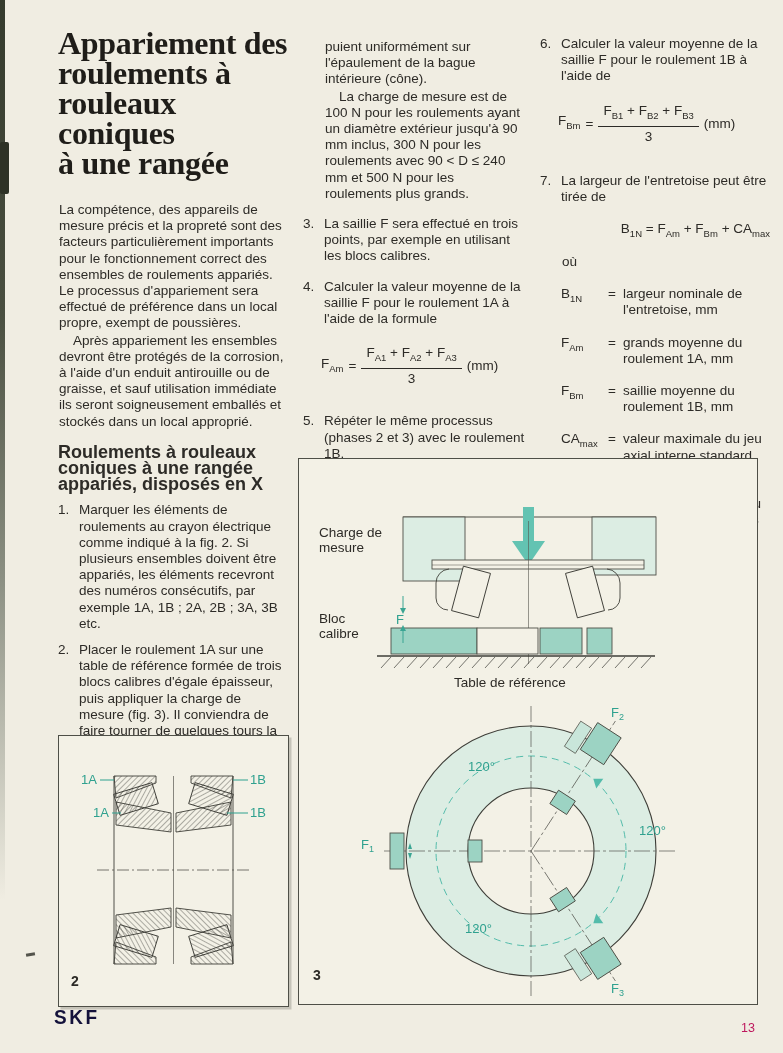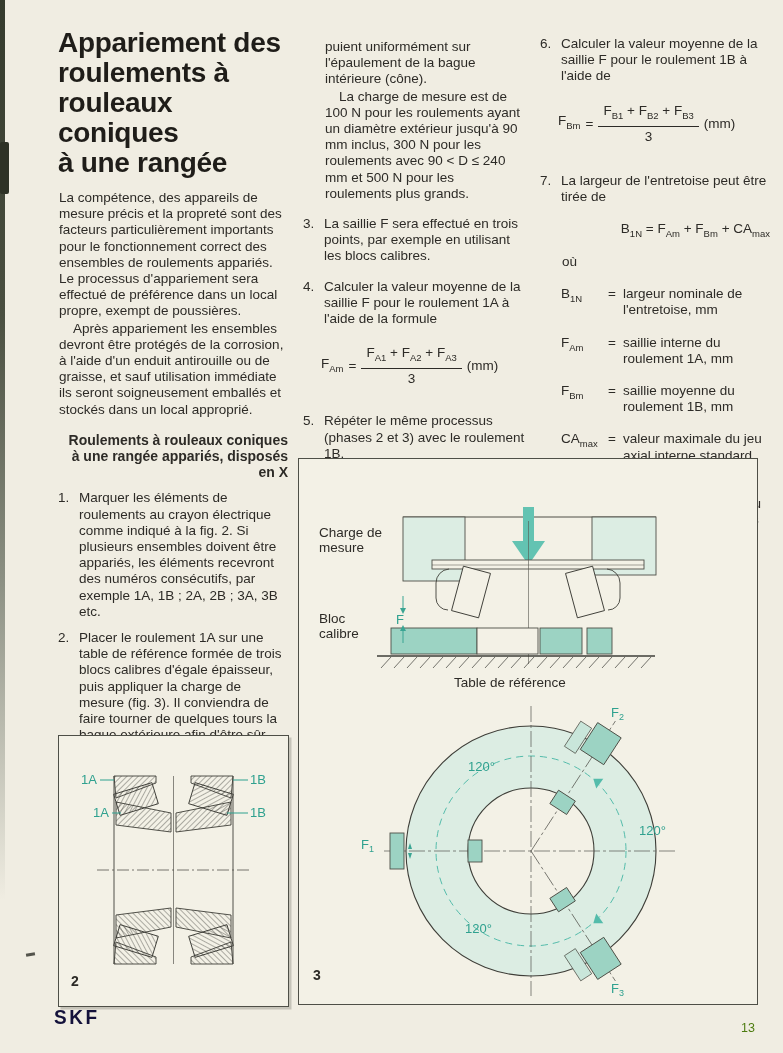--- a/index.html
+++ b/index.html
@@ -8,25 +8,25 @@
   .edge-strip{position:absolute;left:0;top:0;width:5px;height:900px;
         background:linear-gradient(180deg,#353B2D 0%,#4A4F40 35%,#8D9184 65%,rgba(141,145,132,0) 100%);}
   .edge-blob{position:absolute;left:0;top:142px;width:9px;height:52px;background:#2E3226;border-radius:2px;}
   .reg-mark{position:absolute;left:26px;top:953px;width:9px;height:3px;background:#54544C;transform:rotate(-10deg);}
 
   .col{position:absolute;font-size:13.5px;line-height:16.2px;}
   .col-left{left:58px;top:28px;width:230px;}
   .col-mid{left:303px;top:38px;width:222px;}
   .col-right{left:540px;top:36px;width:230px;}
 
-  h1.title{font-family:Liberation Sans, sans-serif;font-weight:bold;color:#1F1D19;
-        font-size:28px;line-height:30px;letter-spacing:-0.3px;margin:0 0 12px 0;}
+  h1.title{font-family:Liberation Serif, serif;font-weight:bold;color:#1F1D19;
+        font-size:32px;line-height:30px;letter-spacing:-0.3px;margin:0 0 24px 0;}
   p{margin:1px;}
   .indent{text-indent:14px;}
-  h2.sub{font-size:14px;line-height:16.2px;font-weight:bold;margin:14px 0 2px 0;text-align:right;}
+  h2.sub{font-size:18px;line-height:16.2px;font-weight:bold;margin:14px 0 2px 0;}
   .item{display:flex;margin-top:10px;}
   .item .num{width:21px;flex:none;}
   .item .txt{flex:1;}
   .hang{margin-left:21px;}
 
   .formula{display:flex;align-items:center;font-size:13.5px;margin:18px 0 0 18px;white-space:nowrap;}
   .formula sub,.def-term sub,.fi sub{font-size:9.5px;}
   .feq{margin:0 5px;}
   .frac{display:inline-flex;flex-direction:column;align-items:center;}
   .fnum{padding:0 5px 2px 5px;border-bottom:1.1px solid #2D2B27;text-align:right;}
@@ -40,21 +40,21 @@
   .def-eq{width:15px;flex:none;}
   .def-desc{flex:1;}
 
   .fig{position:absolute;background:#F3F1E6;border:1.5px solid #4E4F47;}
   .fig2{left:58px;top:735px;width:229px;height:270px;box-shadow:2.5px 2.5px 0 rgba(90,90,78,.28);}
   .fig3{left:298px;top:458px;width:458px;height:545px;}
   .fig svg{display:block;}
 
   .brand{position:absolute;left:54px;top:1007px;font-size:19px;font-weight:800;letter-spacing:2.5px;
         color:#14123B;transform:scaleY(1.08);font-family:"Liberation Sans",sans-serif;}
-  .page-num{position:absolute;left:741px;top:1021px;font-size:12.5px;color:#4d7c0f;}
+  .page-num{position:absolute;left:741px;top:1021px;font-size:12.5px;color:#be185d;}
 
   svg text{font-family:"Liberation Sans",sans-serif;}
   .svg-ink{fill:#2D2B27;font-size:13.5px;}
   .svg-teal{fill:#2FA18F;font-size:13px;}
   .fig-num{fill:#2B2A26;font-size:14px;font-weight:bold;}
 </style>
 </head>
 <body>
 
 <div class="page">
@@ -152,21 +152,21 @@
     <div class="where">
       <p>où</p>
       <div class="def-row">
         <span class="def-term"><span>B</span><sub>1N</sub></span>
         <span class="def-eq">=</span>
         <span class="def-desc">largeur nominale de l'entretoise, mm</span>
       </div>
       <div class="def-row">
         <span class="def-term"><span>F</span><sub>Am</sub></span>
         <span class="def-eq">=</span>
-        <span class="def-desc">saillie interne du roulement 1A, mm</span>
+        <span class="def-desc">grands moyenne du roulement 1A, mm</span>
       </div>
       <div class="def-row">
         <span class="def-term"><span>F</span><sub>Bm</sub></span>
         <span class="def-eq">=</span>
         <span class="def-desc">saillie moyenne du roulement 1B, mm</span>
       </div>
       <div class="def-row">
         <span class="def-term"><span>CA</span><sub>max</sub></span>
         <span class="def-eq">=</span>
         <span class="def-desc">valeur maximale du jeu axial interne standard en mm pour les roulements à rouleaux coniques selon tableau de la page 6. Pour des jeux différents, utiliser</span>

